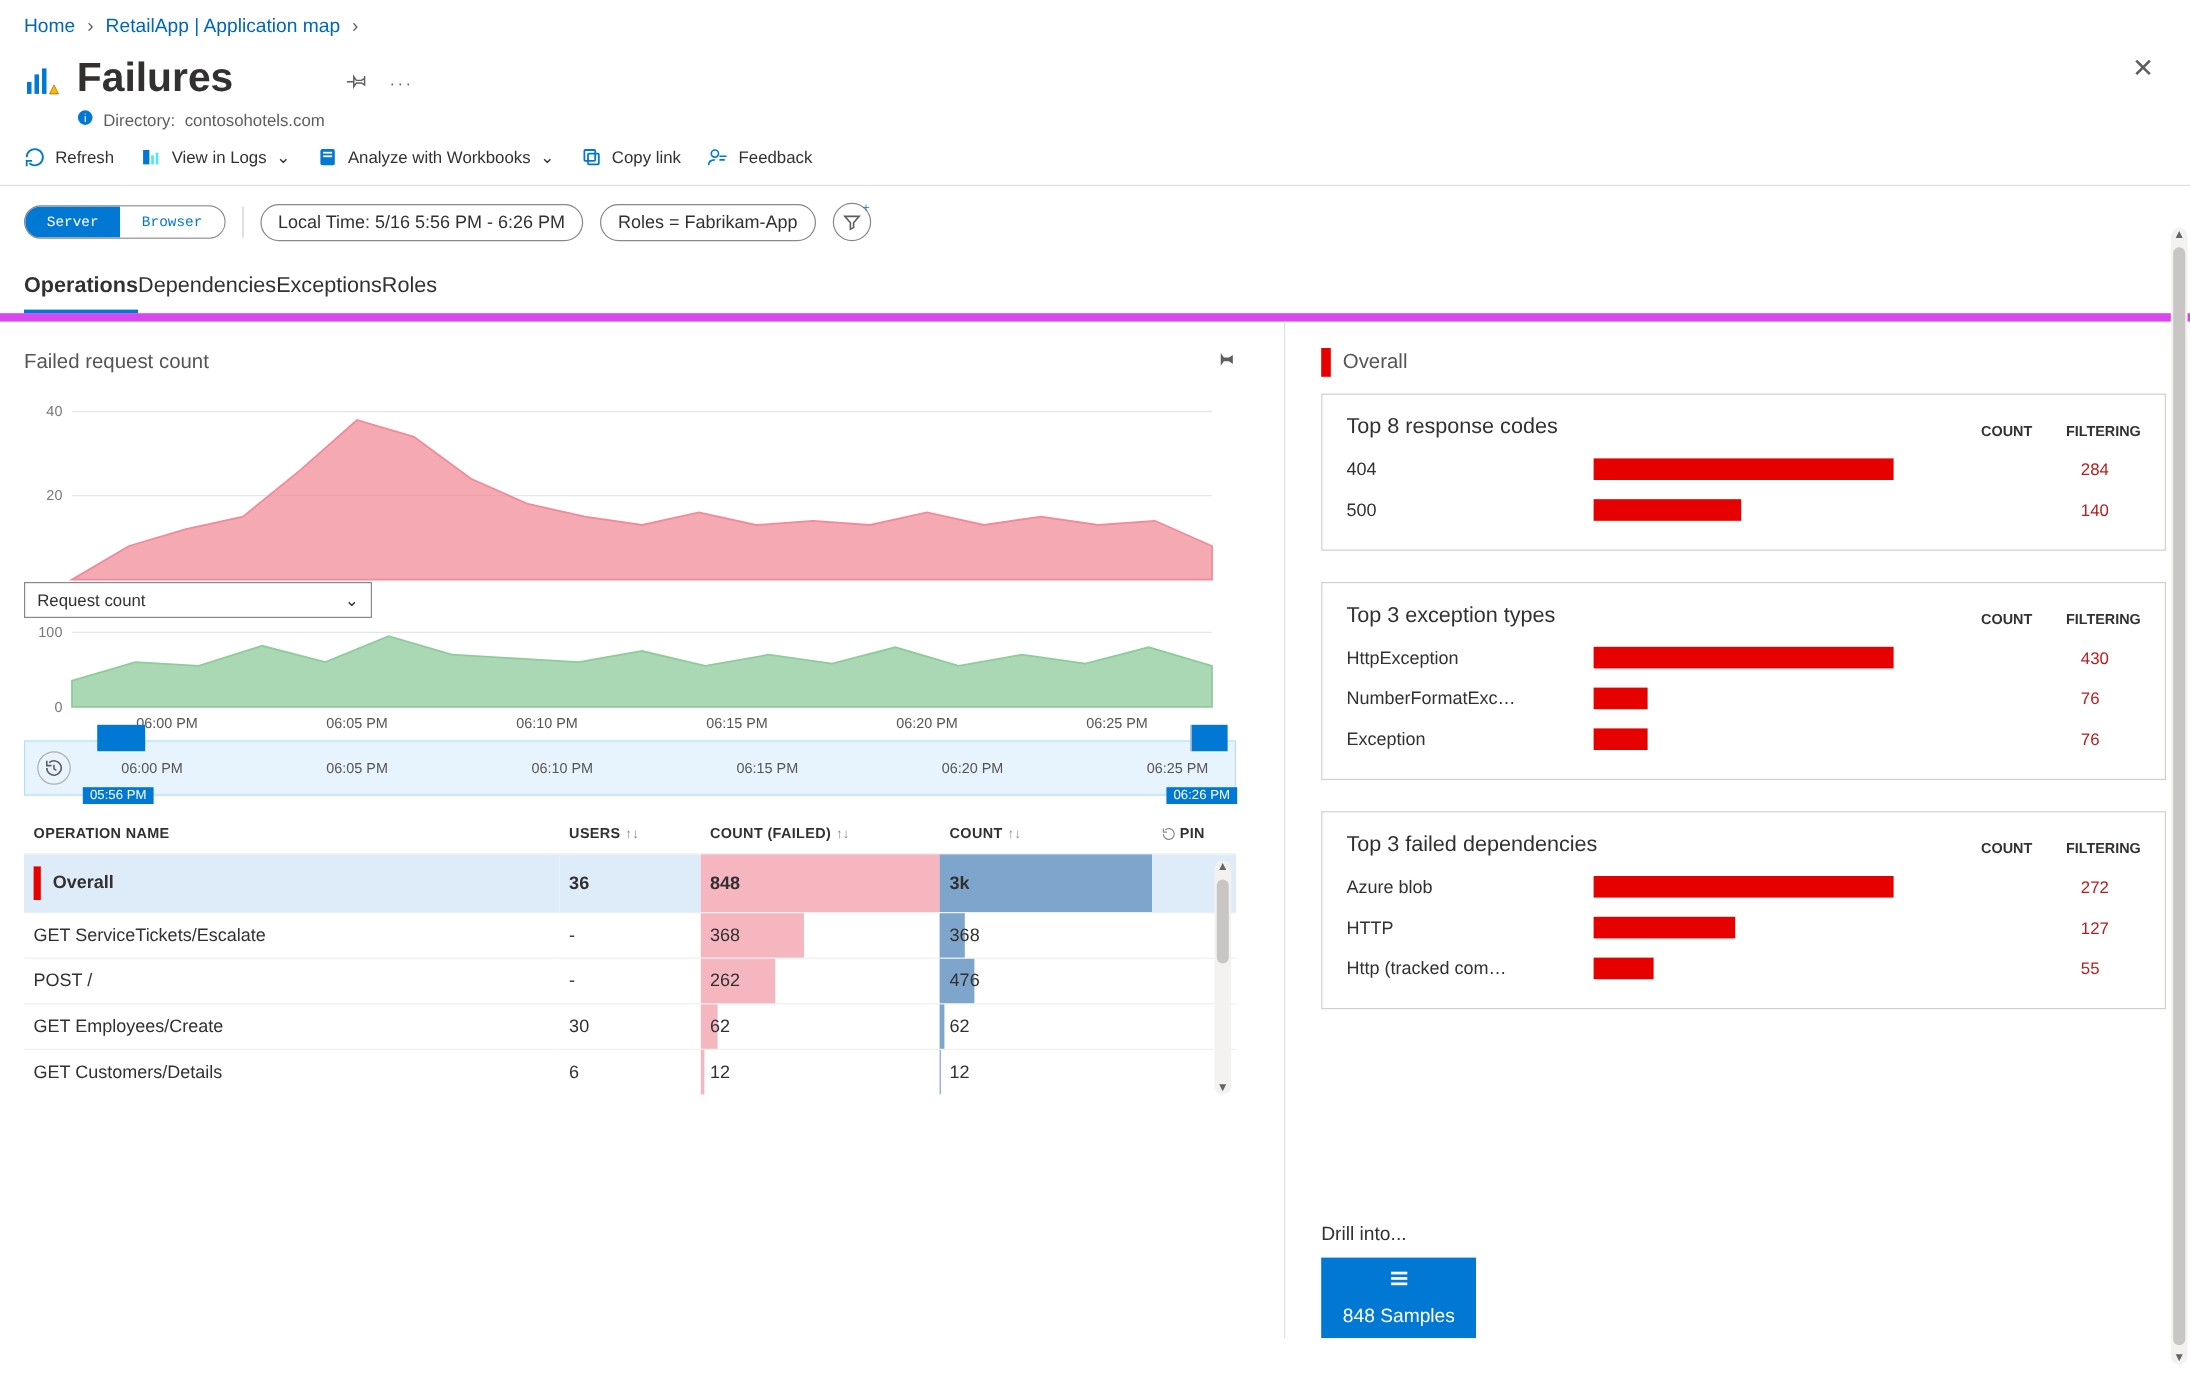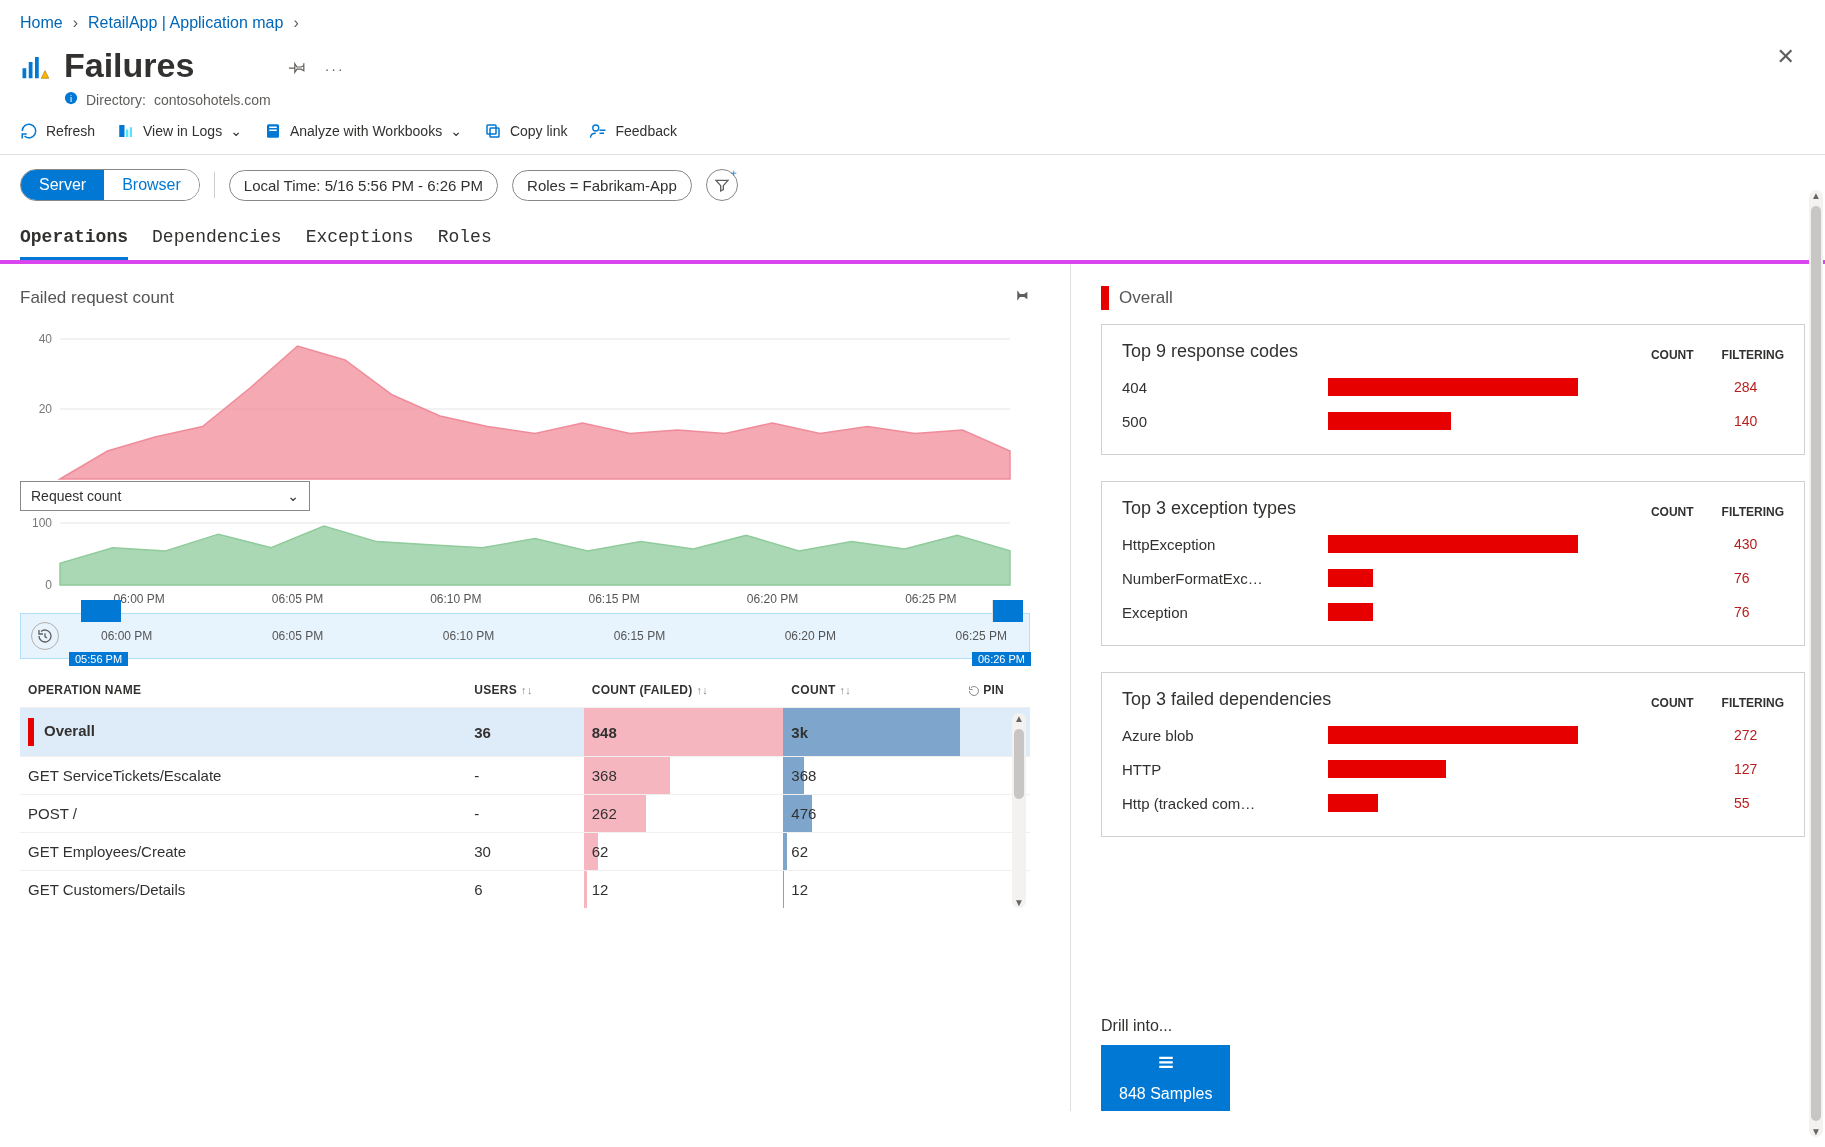--- a/index.html
+++ b/index.html
@@ -22,29 +22,29 @@
 
   
   .toolbar { display:flex; align-items:center; gap:22px; padding:14px 20px 14px; border-bottom:1px solid #e1dfdd; }
   .toolbar .tbtn { display:inline-flex; align-items:center; gap:8px; color:#323130; cursor:pointer; }
   .toolbar .tbtn .ticon { color:#0078d4; display:inline-flex; }
 
   
   .filters { display:flex; align-items:center; gap:14px; padding:14px 20px 0; }
   .pill { border:1px solid #8a8886; border-radius:999px; padding:6px 14px; display:inline-flex; align-items:center; gap:10px; font-size:15px; color:#323130; background:#fff; }
   .seg { border:1px solid #8a8886; border-radius:999px; display:inline-flex; overflow:hidden; }
-  .seg .seg-btn { padding:6px 18px; font-size:16px; cursor:pointer; }
+  .seg .seg-btn { padding:6px 18px; font-size:12px; cursor:pointer;font-family:Liberation Mono, monospace; }
   .seg .seg-btn.active { background:#0078d4; color:#fff; }
   .seg .seg-btn.inactive { color:#0078d4; background:#fff; }
   .vline { width:1px; height:26px; background:#ccc; }
   .filter-icon { width:32px; height:32px; border:1px solid #8a8886; border-radius:50%; display:inline-flex; align-items:center; justify-content:center; color:#605e5c; position:relative; }
   .filter-icon .plus { position:absolute; right:-2px; top:-4px; font-size:10px; color:#0078d4; }
 
   
-  .tabs { display:flex; gap:24px; padding:26px 20px 0; border-bottom:4px solid #d946ef;font-family:Liberation Mono, monospace; }
+  .tabs { display:flex; padding:26px 20px 0; border-bottom:7px solid #d946ef; }
   .tab { padding:0 0 10px; font-size:18px; color:#323130; cursor:pointer; }
   .tab.active { font-weight:600; border-bottom:3px solid #0078d4; }
 
   
   .columns { display:flex; gap:0; padding:0 20px; height:calc(1147px - 300px); }
   .left { width:1050px; padding-top:22px; padding-right:40px; }
   .right { flex:1; border-left:1px solid #e1dfdd; padding:22px 0 0 30px; position:relative; }
 
   .section-title { font-size:17px; color:#555; margin-bottom:24px; display:flex; align-items:center; justify-content:space-between; }
   .pin-icon { color:#605e5c; cursor:pointer; }
@@ -363,21 +363,21 @@
 
     <div class="right">
       <div class="overall-title">
         <span class="redbar"></span>
         <span>Overall</span>
       </div>
 
       <div id="panels">
           <div class="panel">
     <div class="ptitle-row">
-      <span class="ptitle">Top 9 response codes</span>
+      <span class="ptitle">Top 8 response codes</span>
       <span class="pheaders">
                 <span>COUNT</span>
                 <span>FILTERING</span>
               </span>
     </div>
 
     <div class="prow">
       <span class="pname">404</span>
       <span class="pbar" style="width:250px"></span>
       <a href="#" class="pcount">284</a>

